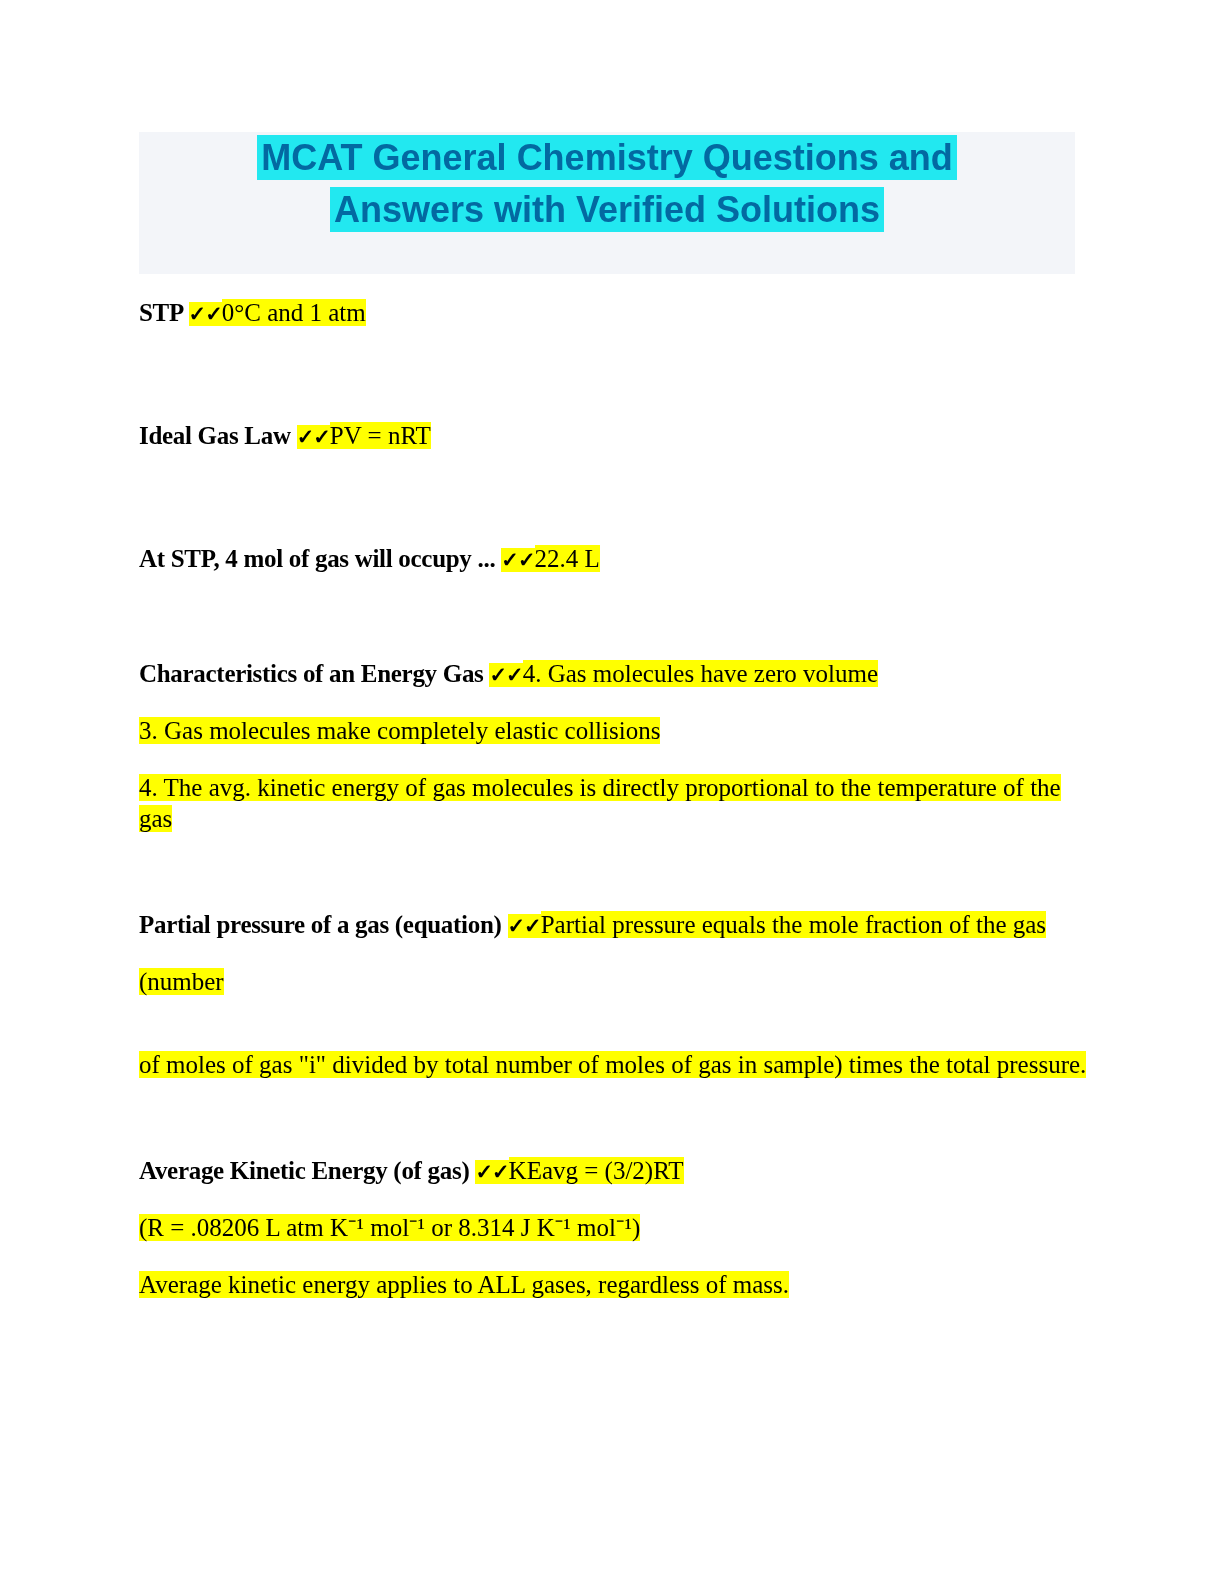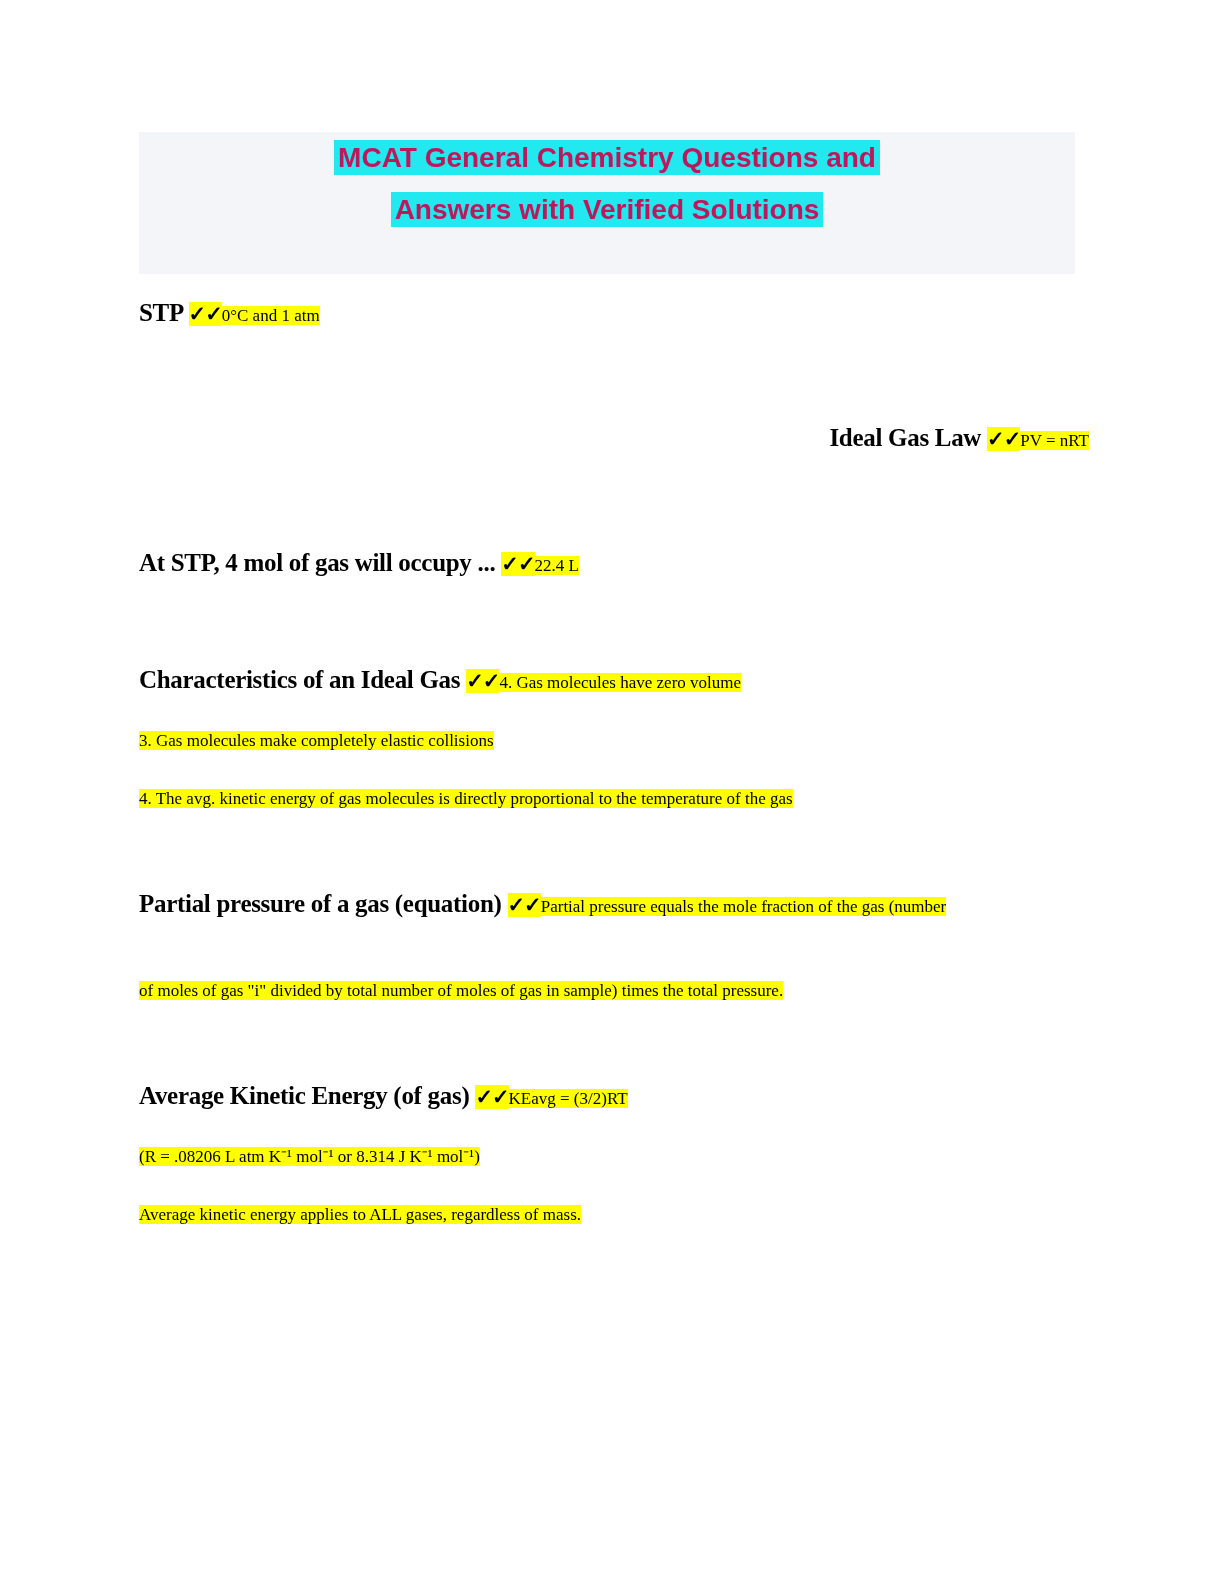--- a/index.html
+++ b/index.html
@@ -27,23 +27,23 @@
     left: 139px;
     top: 132px;
     width: 936px;
     background: #f3f5f9;
     padding-bottom: 38px;
     text-align: center;
   }
   .title-line {
     font-family: "Liberation Sans", sans-serif;
     font-weight: bold;
-    font-size: 28px;
+    font-size: 36px;
     line-height: 52px;
-    color: #be185d;
+    color: #0369a1;
     letter-spacing: 0px;
   }
   .title-line span.hl {
     background: #22e8f0;
     padding: 2px 4px;
   }
   .content {
     position: absolute;
     left: 139px;
     top: 298px;
@@ -65,24 +65,24 @@
     letter-spacing: -0.3px;
   }
   .check {
     font-weight: bold;
     font-size: 21px;
     background: #ffff00;
     letter-spacing: -1px;
   }
   .a {
     background: #ffff00;
-    font-size: 17px;
+    font-size: 25px;
   }
   .blk-1 { margin-bottom: 92px; }
-  .blk-2 { margin-bottom: 92px; text-align: right; }
+  .blk-2 { margin-bottom: 92px; }
   .blk-3 { margin-bottom: 84px; }
   .blk-4 { margin-bottom: 62px; }
   .blk-5 { margin-bottom: 62px; }
   .wide-line { line-height: 56px; }
 </style>
 </head>
 <body>
 
 <div class="page">
 
@@ -99,21 +99,21 @@
 
     <div class="qa-block blk-2">
       <div class="line"><span class="q">Ideal Gas Law </span><span class="check">✓✓</span><span class="a">PV = nRT</span></div>
     </div>
 
     <div class="qa-block blk-3">
       <div class="line"><span class="q">At STP, 4 mol of gas will occupy ... </span><span class="check">✓✓</span><span class="a">22.4 L</span></div>
     </div>
 
     <div class="qa-block blk-4">
-      <div class="line"><span class="q">Characteristics of an Ideal Gas </span><span class="check">✓✓</span><span class="a">4. Gas molecules have zero volume</span></div>
+      <div class="line"><span class="q">Characteristics of an Energy Gas </span><span class="check">✓✓</span><span class="a">4. Gas molecules have zero volume</span></div>
       <div class="line"><span class="a">3. Gas molecules make completely elastic collisions</span></div>
       <div class="line"><span class="a">4. The avg. kinetic energy of gas molecules is directly proportional to the temperature of the gas</span></div>
     </div>
 
     <div class="qa-block blk-5">
       <div class="line wide-line"><span class="q">Partial pressure of a gas (equation) </span><span class="check">✓✓</span><span class="a">Partial pressure equals the mole fraction of the gas (number</span></div>
       <div class="line wide-line"><span class="a">of moles of gas "i" divided by total number of moles of gas in sample) times the total pressure.</span></div>
     </div>
 
     <div class="qa-block">

